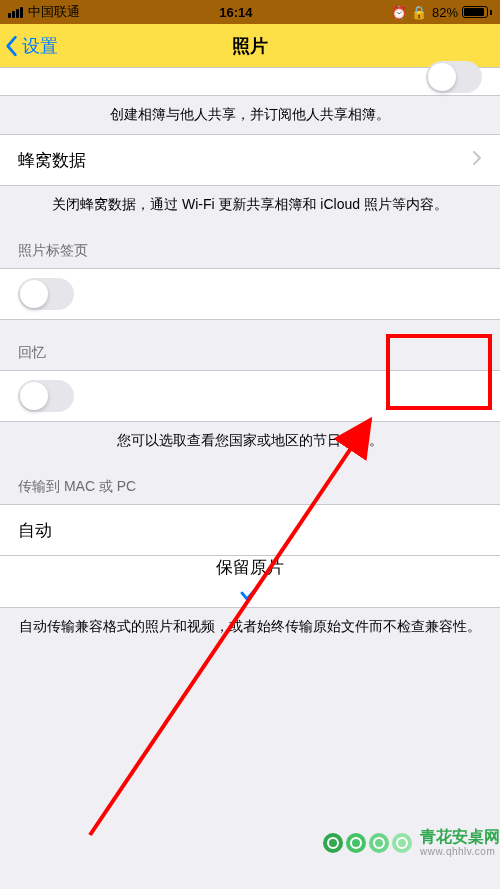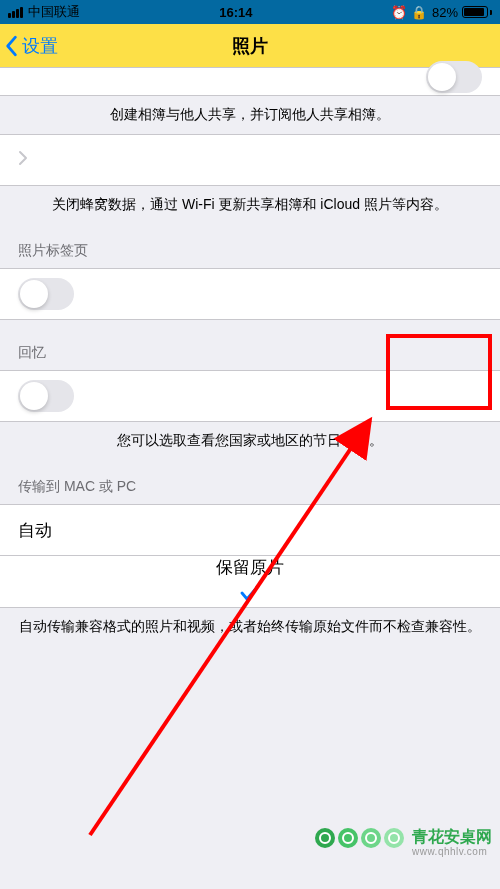--- a/index.html
+++ b/index.html
@@ -1,18 +1,18 @@
 <!DOCTYPE html>
 <html><head>
   <meta charset="utf-8">
   <style>
     * { margin: 0; padding: 0; box-sizing: border-box; font-family: -apple-system, "PingFang SC", "Helvetica Neue", sans-serif; }
     body { width: 500px; height: 889px; background: #efeff4; position: relative; overflow: hidden; }
     
-    .status-bar { height: 24px; display: flex; align-items: center; justify-content: space-between; padding: 0 8px; font-size: 13px; font-weight: 500; background: #0369a1; }
+    .status-bar { height: 24px; display: flex; align-items: center; justify-content: space-between; padding: 0 8px; font-size: 13px; font-weight: 500; background: #a16207; }
     .status-left { display: flex; align-items: center; gap: 5px; }
     .status-right { display: flex; align-items: center; gap: 4px; }
     .signal-bars { display: flex; align-items: flex-end; gap: 1px; }
     .signal-bar { width: 3px; background: #000; border-radius: 1px; }
     .battery { display: flex; align-items: center; gap: 2px; }
     .battery-body { width: 26px; height: 12px; border: 1.5px solid #000; border-radius: 3px; position: relative; }
     .battery-fill { position: absolute; left: 1px; top: 1px; bottom: 1px; width: 82%; background: #000; border-radius: 1px; }
     .battery-cap { width: 2px; height: 5px; background: #000; border-radius: 0 1px 1px 0; }
     
     .nav-bar { height: 44px; display: flex; align-items: center; justify-content: center; position: relative; background: #fde047; border-bottom: 0.5px solid #c8c7cc; }
@@ -34,21 +34,21 @@
     
     .toggle { width: 56px; height: 32px; background: #e5e5ea; border-radius: 16px; position: relative; cursor: pointer; }
     .toggle-knob { width: 28px; height: 28px; background: #fff; border-radius: 50%; position: absolute; top: 2px; left: 2px; box-shadow: 0 2px 4px rgba(0,0,0,0.2); }
     
     .checkmark { color: #007aff; }
     .checkmark svg { width: 20px; height: 18px; }
     
     .highlight-box { position: absolute; border: 4px solid #ff0000; pointer-events: none; z-index: 10; }
     .arrow-svg { position: absolute; pointer-events: none; z-index: 9; }
     
-    .watermark { position: absolute; right: 8px; bottom: 32px; display: flex; gap: 8px; z-index: 20; }
+    .watermark { position: absolute; right: 0; bottom: 32px; display: flex; align-items: center; gap: 8px; z-index: 20; }
     .wm-logo { display: flex; gap: 3px; }
     .wm-circle { width: 20px; height: 20px; border-radius: 50%; display: flex; align-items: center; justify-content: center; }
     .wm-c1 { background: #2fa84f; } .wm-c2 { background: #46c368; } .wm-c3 { background: #6dd589; } .wm-c4 { background: #94e3a9; }
     .wm-dot { width: 12px; height: 12px; border-radius: 50%; border: 2.5px solid #fff; }
     .wm-text { line-height: 1.1; }
     .wm-title { font-size: 16px; font-weight: bold; color: #2fa84f; }
     .wm-sub { font-size: 10px; color: #999; letter-spacing: 0.5px; }
   </style>
 </head>
 <body>
@@ -88,20 +88,21 @@
 </div>
 
 <div class="partial-toggle">
   <div class="toggle">
       <div class="toggle-knob"></div>
     </div>
 </div>
 <div class="footer-text">创建相簿与他人共享，并订阅他人共享相簿。</div>
 
 <div class="row">
+  <span class="row-label">蜂窝数据</span>
   <span class="chevron">
     <svg viewBox="0 0 10 16">
         <path d="M2 2 L8 8 L2 14" stroke="#c7c7cc" stroke-width="2" fill="none" stroke-linecap="round" stroke-linejoin="round"></path>
       </svg>
   </span>
 </div>
 <div class="footer-text">关闭蜂窝数据，通过 Wi-Fi 更新共享相簿和 iCloud 照片等内容。</div>
 
 <div class="section-header">照片标签页</div>
 <div class="row">

